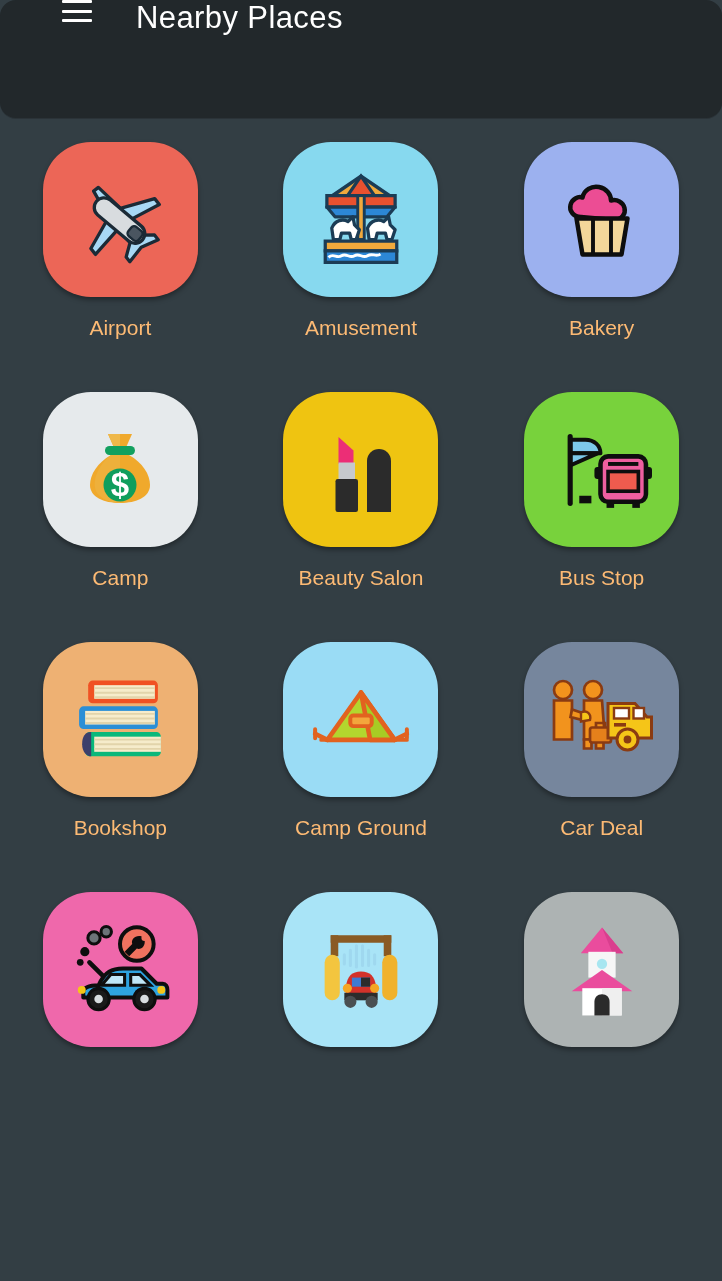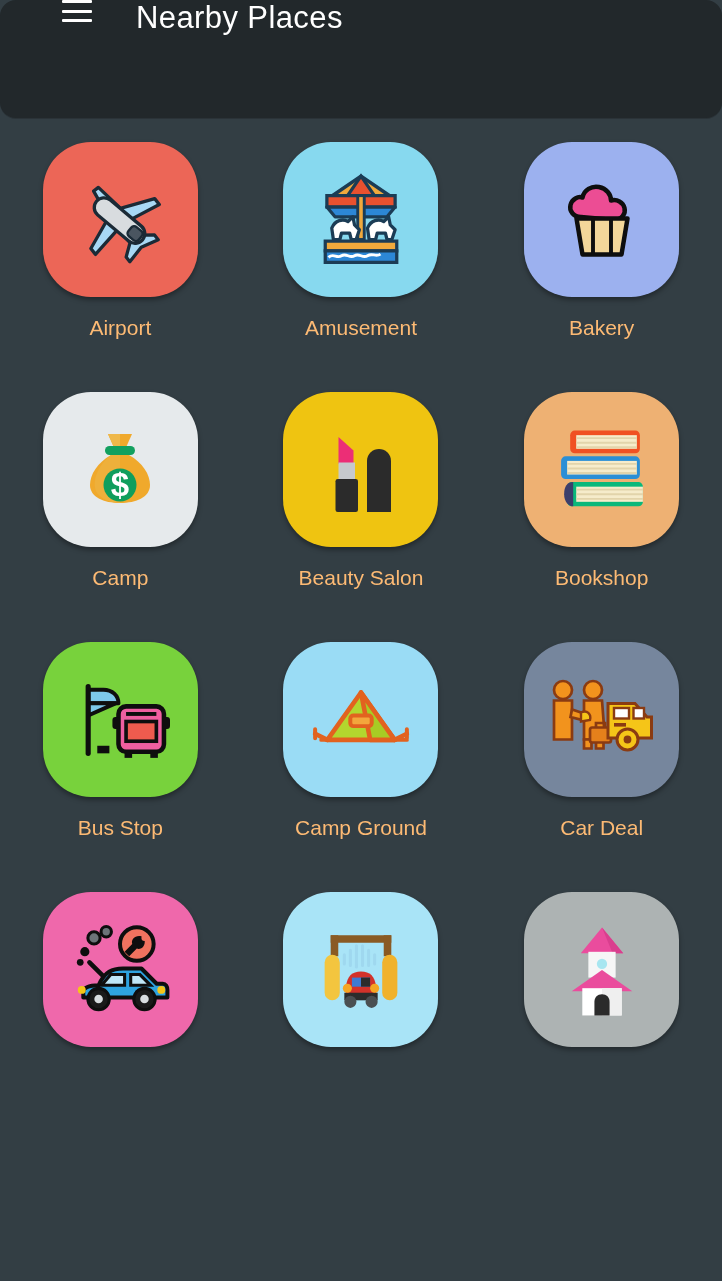--- a/index.html
+++ b/index.html
@@ -140,55 +140,55 @@
         <svg width="96" height="96" viewBox="0 0 64 64">
       <path d="M17 10l10 9v9H17z" fill="#ec2e76"></path>
       <rect x="17" y="27" width="11" height="12" fill="#c6c9cd"></rect>
       <rect x="15" y="38" width="15" height="22" rx="1.5" fill="#2b2b2b"></rect>
       <path d="M36 26c0-5 4-8 8-8s8 3 8 8v34H36z" fill="#2b2b2b"></path>
     </svg>
       </div>
       <div class="label">Beauty Salon</div>
     </div>
     <div class="cell">
-      <div class="tile" style="background: rgb(238, 177, 115);">
-        <svg width="100" height="92" viewBox="0 0 66 60">
-      <rect x="12" y="4" width="46" height="15" rx="3" fill="#f05123"></rect>
-      <rect x="16" y="7" width="40" height="9" fill="#f6eccb"></rect>
-      <path d="M16 9h40M16 12h40M16 15h40" stroke="#e2d4ab" stroke-width="1.2"></path>
-      <rect x="6" y="21" width="52" height="15" rx="3" fill="#2b8fd6"></rect>
-      <rect x="10" y="24" width="46" height="9" fill="#f6eccb"></rect>
-      <path d="M10 26h46M10 29h46M10 32h46" stroke="#e2d4ab" stroke-width="1.2"></path>
-      <rect x="10" y="38" width="50" height="16" rx="3" fill="#0ab87a"></rect>
-      <rect x="16" y="41" width="44" height="10" fill="#f6eccb"></rect>
-      <path d="M16 43h44M16 46h44M16 49h44" stroke="#e2d4ab" stroke-width="1.2"></path>
-      <path d="M14 38c-4 0-6 3-6 8s3 8 6 8" fill="#3c3f6b"></path>
-    </svg>
-      </div>
-      <div class="label">Bookshop</div>
-    </div>
-    <div class="cell">
       <div class="tile" style="background: rgb(120, 210, 60);">
         <svg width="100" height="92" viewBox="0 0 66 60">
       <path d="M12 10h10c6 0 10 4 10 9H12z" fill="#7dc8ea" stroke="#0e0e0e" stroke-width="2.6" stroke-linejoin="round"></path>
       <path d="M12 19h18L12 27z" fill="#7dc8ea" stroke="#0e0e0e" stroke-width="2.6" stroke-linejoin="round"></path>
       <path d="M12 8v44" stroke="#0e0e0e" stroke-width="3.4" stroke-linecap="round"></path>
       <path d="M18 47h8v5h-8z" fill="#0e0e0e"></path>
       <rect x="32" y="21" width="30" height="30" rx="5" fill="#ef5fa0" stroke="#0e0e0e" stroke-width="3"></rect>
       <rect x="37" y="31" width="20" height="13" fill="#ef5b4e" stroke="#0e0e0e" stroke-width="2.4"></rect>
       <path d="M37 26h20" stroke="#0e0e0e" stroke-width="2.6"></path>
       <rect x="28" y="28" width="5" height="8" rx="2" fill="#0e0e0e"></rect>
       <rect x="61" y="28" width="5" height="8" rx="2" fill="#0e0e0e"></rect>
       <rect x="36" y="50" width="5" height="5" fill="#0e0e0e"></rect>
       <rect x="53" y="50" width="5" height="5" fill="#0e0e0e"></rect>
     </svg>
       </div>
       <div class="label">Bus Stop</div>
     </div>
     <div class="cell">
+      <div class="tile" style="background: rgb(238, 177, 115);">
+        <svg width="100" height="92" viewBox="0 0 66 60">
+      <rect x="12" y="4" width="46" height="15" rx="3" fill="#f05123"></rect>
+      <rect x="16" y="7" width="40" height="9" fill="#f6eccb"></rect>
+      <path d="M16 9h40M16 12h40M16 15h40" stroke="#e2d4ab" stroke-width="1.2"></path>
+      <rect x="6" y="21" width="52" height="15" rx="3" fill="#2b8fd6"></rect>
+      <rect x="10" y="24" width="46" height="9" fill="#f6eccb"></rect>
+      <path d="M10 26h46M10 29h46M10 32h46" stroke="#e2d4ab" stroke-width="1.2"></path>
+      <rect x="10" y="38" width="50" height="16" rx="3" fill="#0ab87a"></rect>
+      <rect x="16" y="41" width="44" height="10" fill="#f6eccb"></rect>
+      <path d="M16 43h44M16 46h44M16 49h44" stroke="#e2d4ab" stroke-width="1.2"></path>
+      <path d="M14 38c-4 0-6 3-6 8s3 8 6 8" fill="#3c3f6b"></path>
+    </svg>
+      </div>
+      <div class="label">Bookshop</div>
+    </div>
+    <div class="cell">
       <div class="tile" style="background: rgb(154, 220, 245);">
         <svg width="104" height="78" viewBox="0 0 68 50">
       <path d="M34 7l22 31H12z" fill="#b3d62e" stroke="#e2621f" stroke-width="3" stroke-linejoin="round"></path>
       <path d="M34 7l6 31h16z" fill="#a8cc24" stroke="#e2621f" stroke-width="3" stroke-linejoin="round"></path>
       <rect x="27" y="22" width="14" height="7" rx="2" fill="#f3a63c" stroke="#e2621f" stroke-width="2.6"></rect>
       <path d="M12 38L4 34M56 38l8-4" stroke="#e2621f" stroke-width="3" stroke-linecap="round"></path>
       <path d="M4 31v6M64 31v6M8 38h56" stroke="#e2621f" stroke-width="2.6" stroke-linecap="round"></path>
     </svg>
       </div>
       <div class="label">Camp Ground</div>

